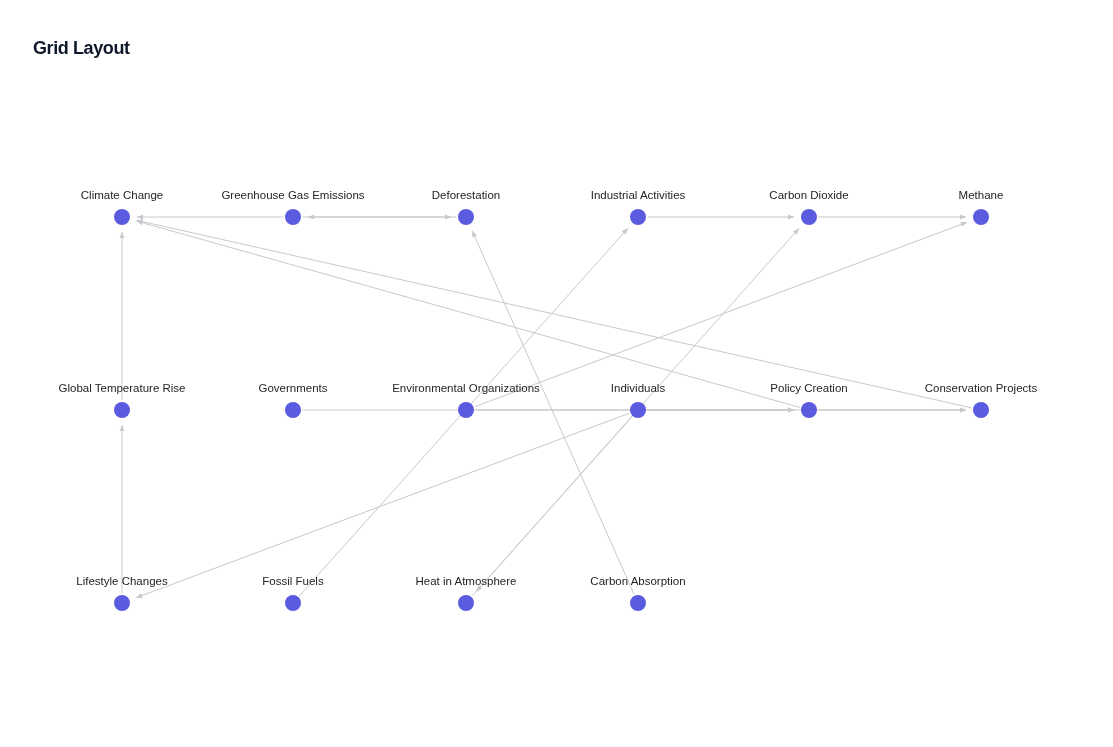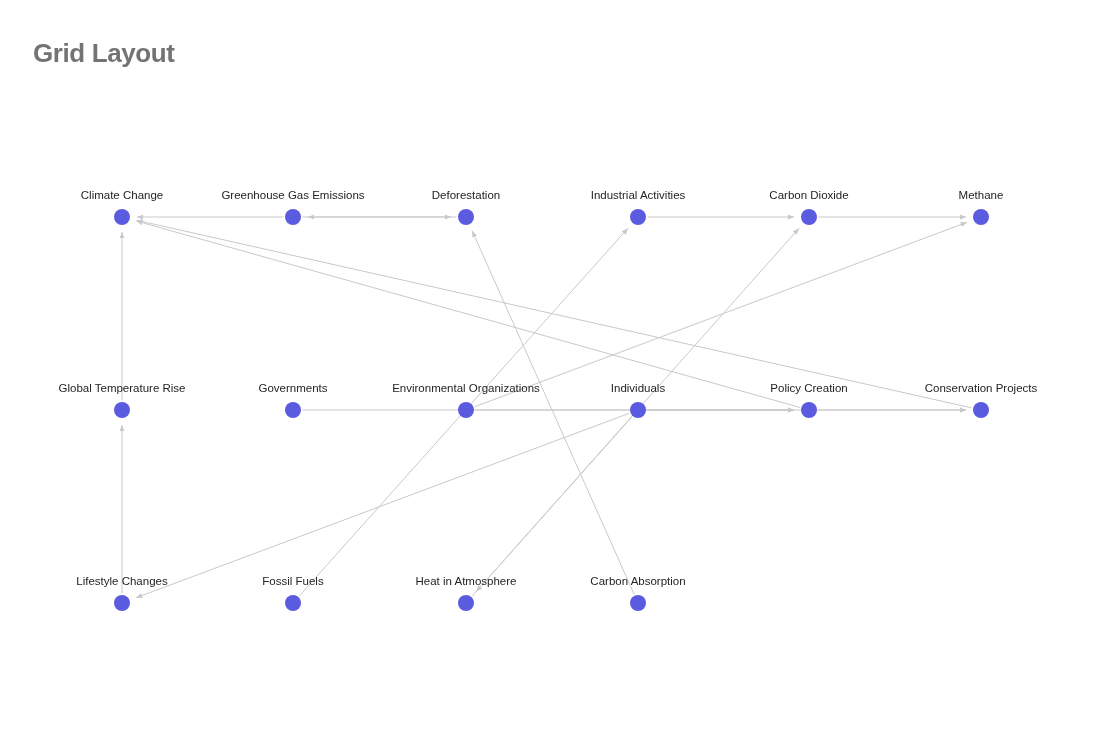--- a/index.html
+++ b/index.html
@@ -12,24 +12,24 @@
     width: 1113px;
     height: 747px;
     font-family: "Liberation Sans", sans-serif;
     position: relative;
     overflow: hidden;
   }
   #page-title {
     position: absolute;
     left: 33px;
     top: 38px;
-    font-size: 26px;
+    font-size: 18px;
     font-weight: bold;
     letter-spacing: -0.4px;
-    color: #737373;
+    color: #0f172a;
     font-family: "Liberation Sans", sans-serif;
   }
   #graph-canvas {
     position: absolute;
     left: 0;
     top: 0;
     width: 1113px;
     height: 747px;
     display: block;
   }

